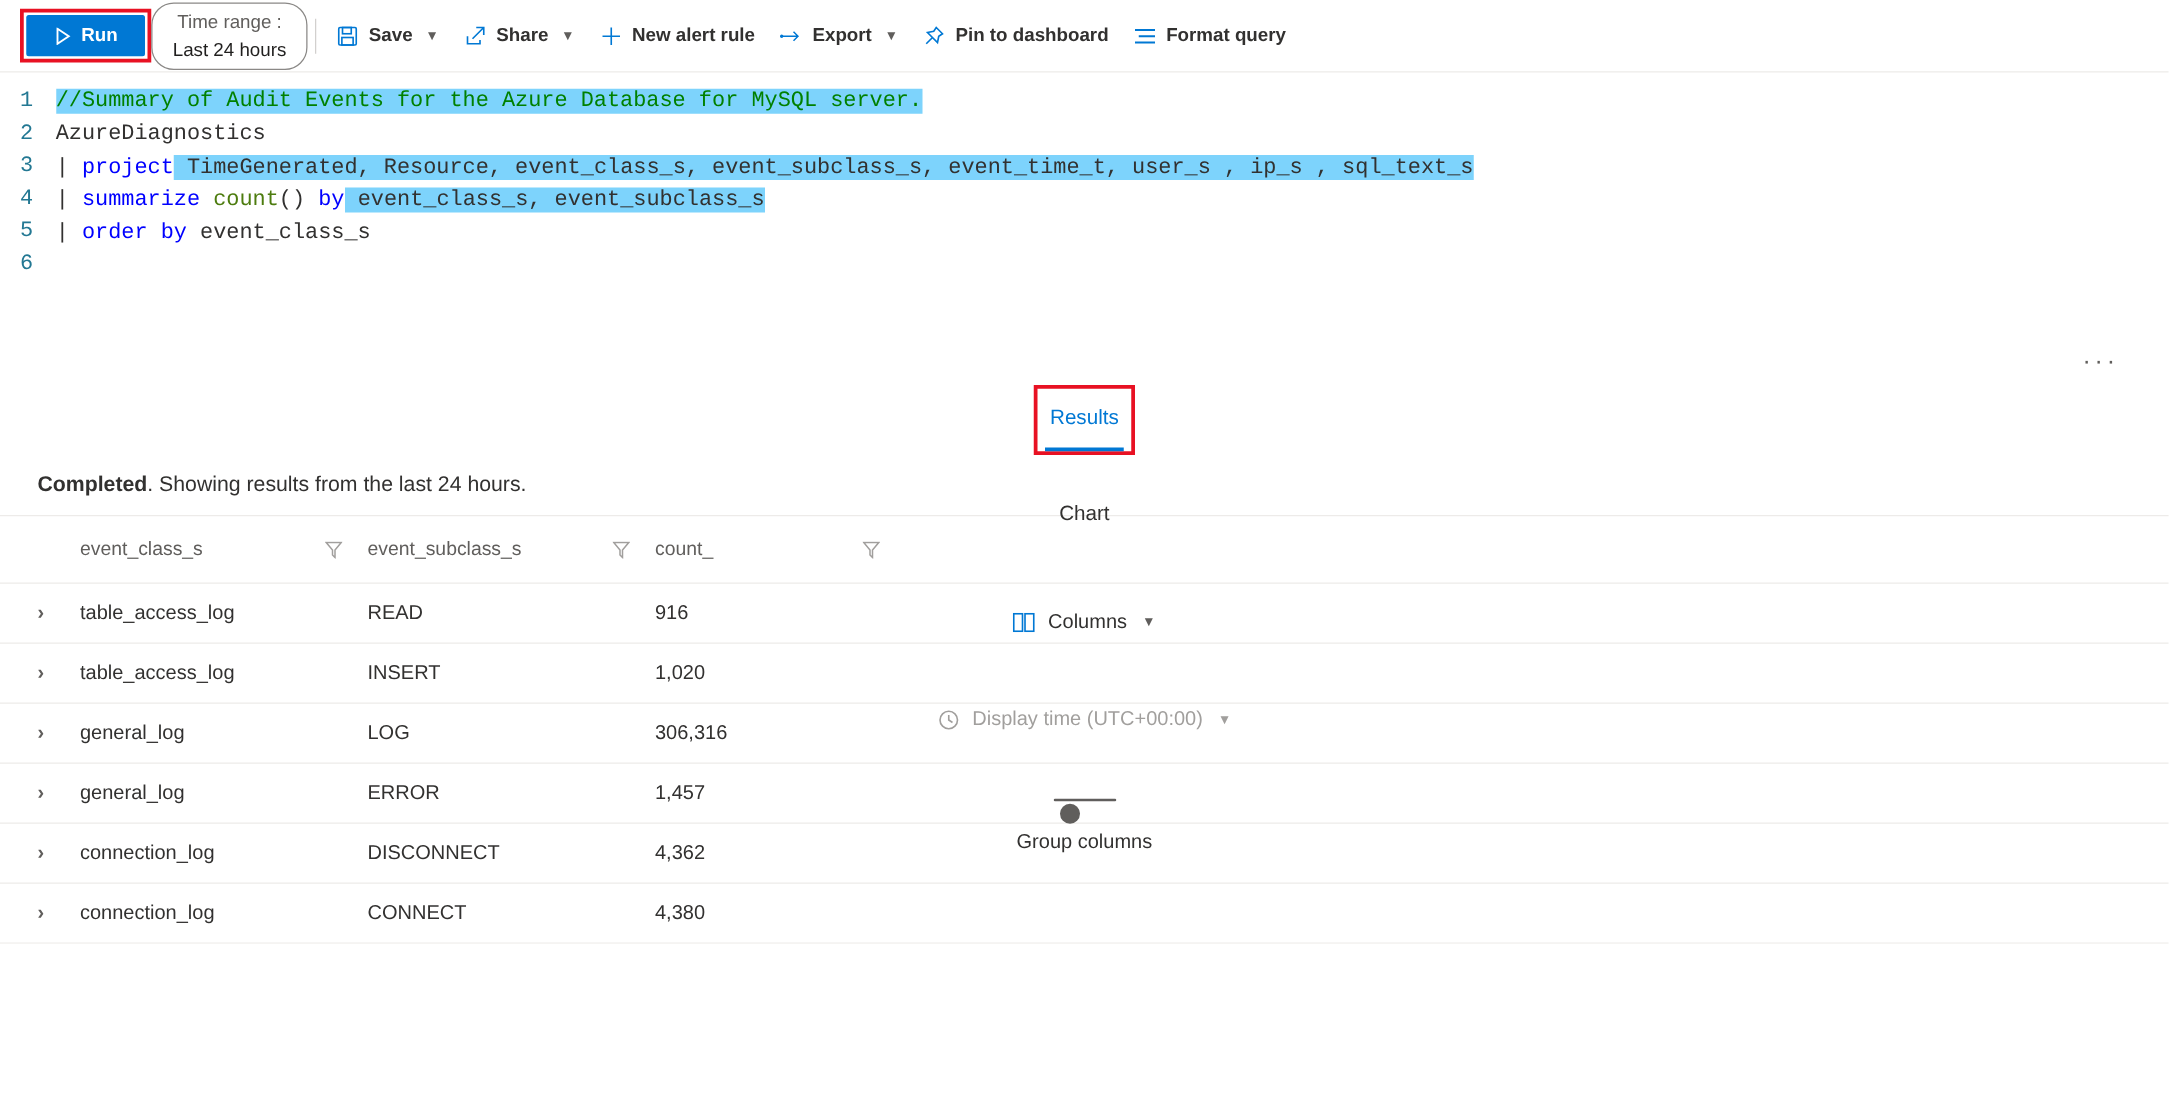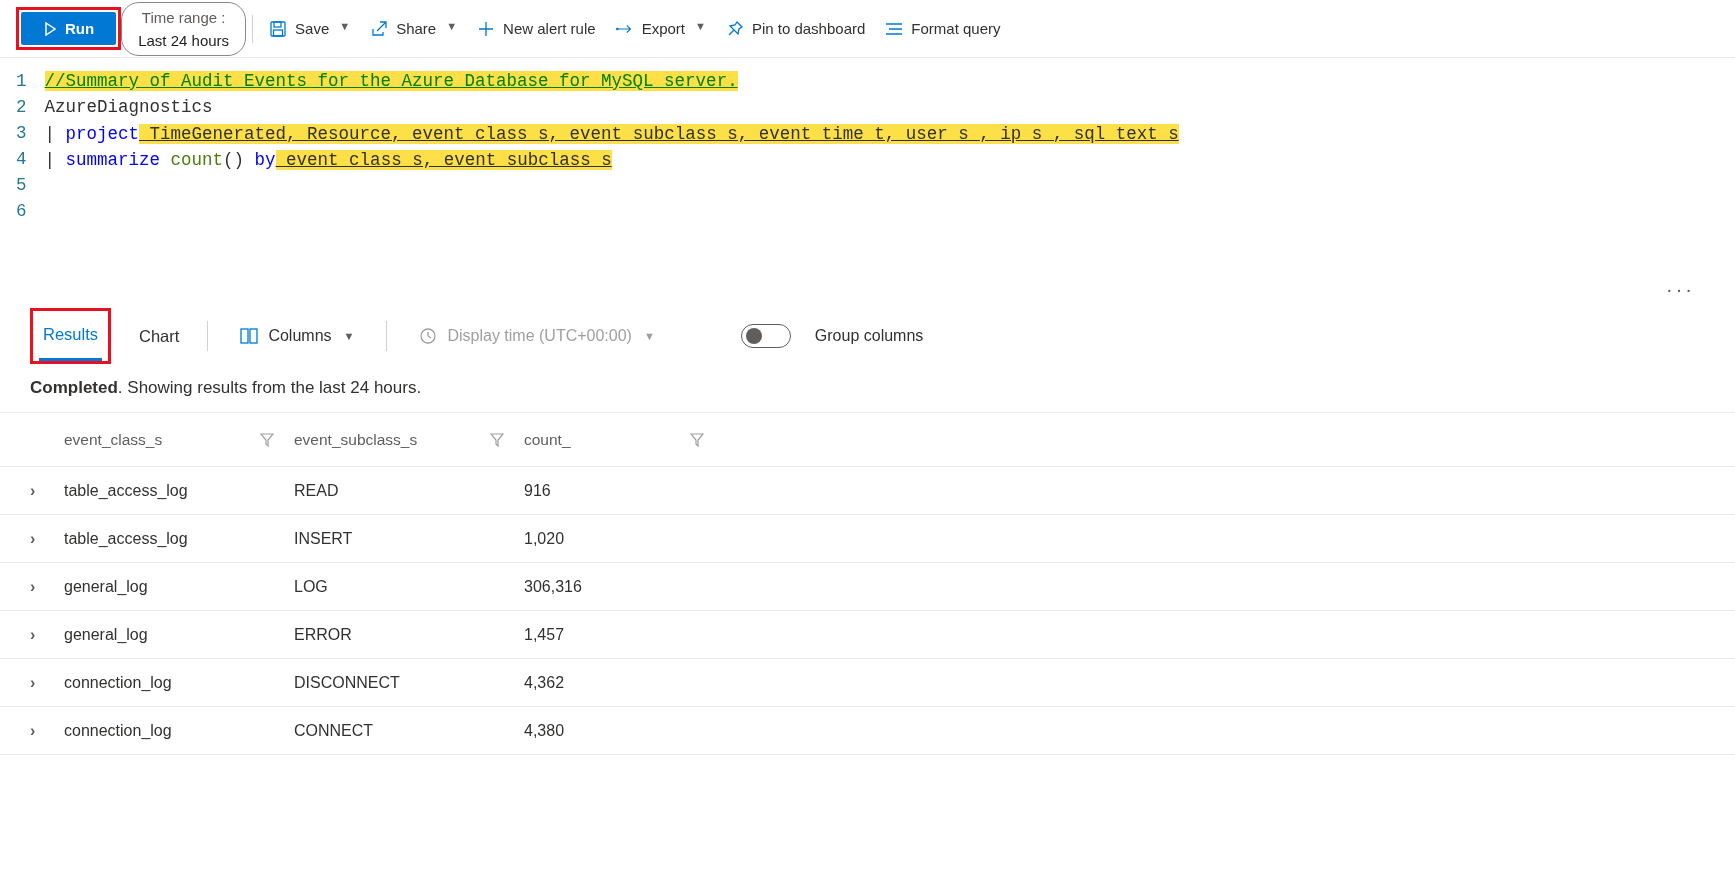--- a/index.html
+++ b/index.html
@@ -49,25 +49,27 @@
 .time-pill .label { color: #605e5c; }
 .time-pill .value { color: #201f1e; font-weight: 400; }
 .vsep {
   width: 1px;
   height: 28px;
   background: #d2d0ce;
   margin: 0 6px;
 }
 .tool-item {
   display: flex;
+  align-items: center;
   gap: 8px;
   padding: 6px 10px;
   cursor: pointer;
   color: #323130;
   font-size: 15px;
+  font-weight: bold;
 }
 .tool-item .icon { color: #0078d4; width: 18px; height: 18px; display:inline-flex; align-items:center; justify-content:center;}
 .chev { color: #605e5c; font-size: 11px; margin-left: 2px;}
 .editor {
   padding: 10px 16px 24px 16px;
   font-family: Consolas, "Courier New", monospace;
   font-size: 17.5px;
   line-height: 1.5;
   min-height: 220px;
   display: flex;
@@ -80,28 +82,29 @@
 }
 .gutter div { height: 26px; }
 .code { flex: 1; }
 .code-line { height: 26px; white-space: pre; display:inline-block;}
 .c-comment { color: #008000; }
 .c-keyword { color: #0000ff; }
 .c-string { color: #a31515; }
 .c-func { color: #4d7c0f; }
 .c-pipe { color: #323130; }
 .c-ident { color: #323130; }
-.bg-hl { background: #fde047; text-decoration: underline; }
+.bg-hl { background: #7dd3fc; }
 .ellipsis-row { text-align: right; padding-right: 40px; color: #605e5c; font-size: 20px; letter-spacing: 3px; height: 30px;}
 .results-toolbar {
   display: flex;
   align-items: center;
   padding: 0 30px;
   gap: 24px;
   height: 56px;
+  flex-direction: column;
 }
 .tab {
   font-size: 16.5px;
   padding: 14px 4px;
   cursor: pointer;
   color: #323130;
 }
 .tab.active {
   color: #0078d4;
   border-bottom: 3px solid #0078d4;
@@ -245,20 +248,21 @@
       <div>3</div>
       <div>4</div>
       <div>5</div>
       <div>6</div>
     </div>
   <div class="code" id="code">
       <div><span class="code-line"><span class="c-comment bg-hl">//Summary of Audit Events for the Azure Database for MySQL server.</span></span></div>
       <div><span class="code-line"><span class="c-ident">AzureDiagnostics</span></span></div>
       <div><span class="code-line"><span class="c-pipe">| </span><span class="c-keyword">project</span><span class="c-ident bg-hl"> TimeGenerated, Resource, event_class_s, event_subclass_s, event_time_t, user_s , ip_s , sql_text_s</span></span></div>
       <div><span class="code-line"><span class="c-pipe">| </span><span class="c-keyword">summarize</span><span class=""> </span><span class="c-func">count</span><span class="c-ident">() </span><span class="c-keyword">by</span><span class="c-ident bg-hl"> event_class_s, event_subclass_s</span></span></div>
+      <div><span class="code-line"><span class="c-pipe">| </span><span class="c-keyword">order by</span><span class="c-ident"> event_class_s</span></span></div>
     </div>
 </div>
 
 <div class="ellipsis-row">···</div>
 
 <div class="results-toolbar">
   <div class="results-highlight">
     <div class="tab active">Results</div>
   </div>
   <div class="tab">Chart</div>

